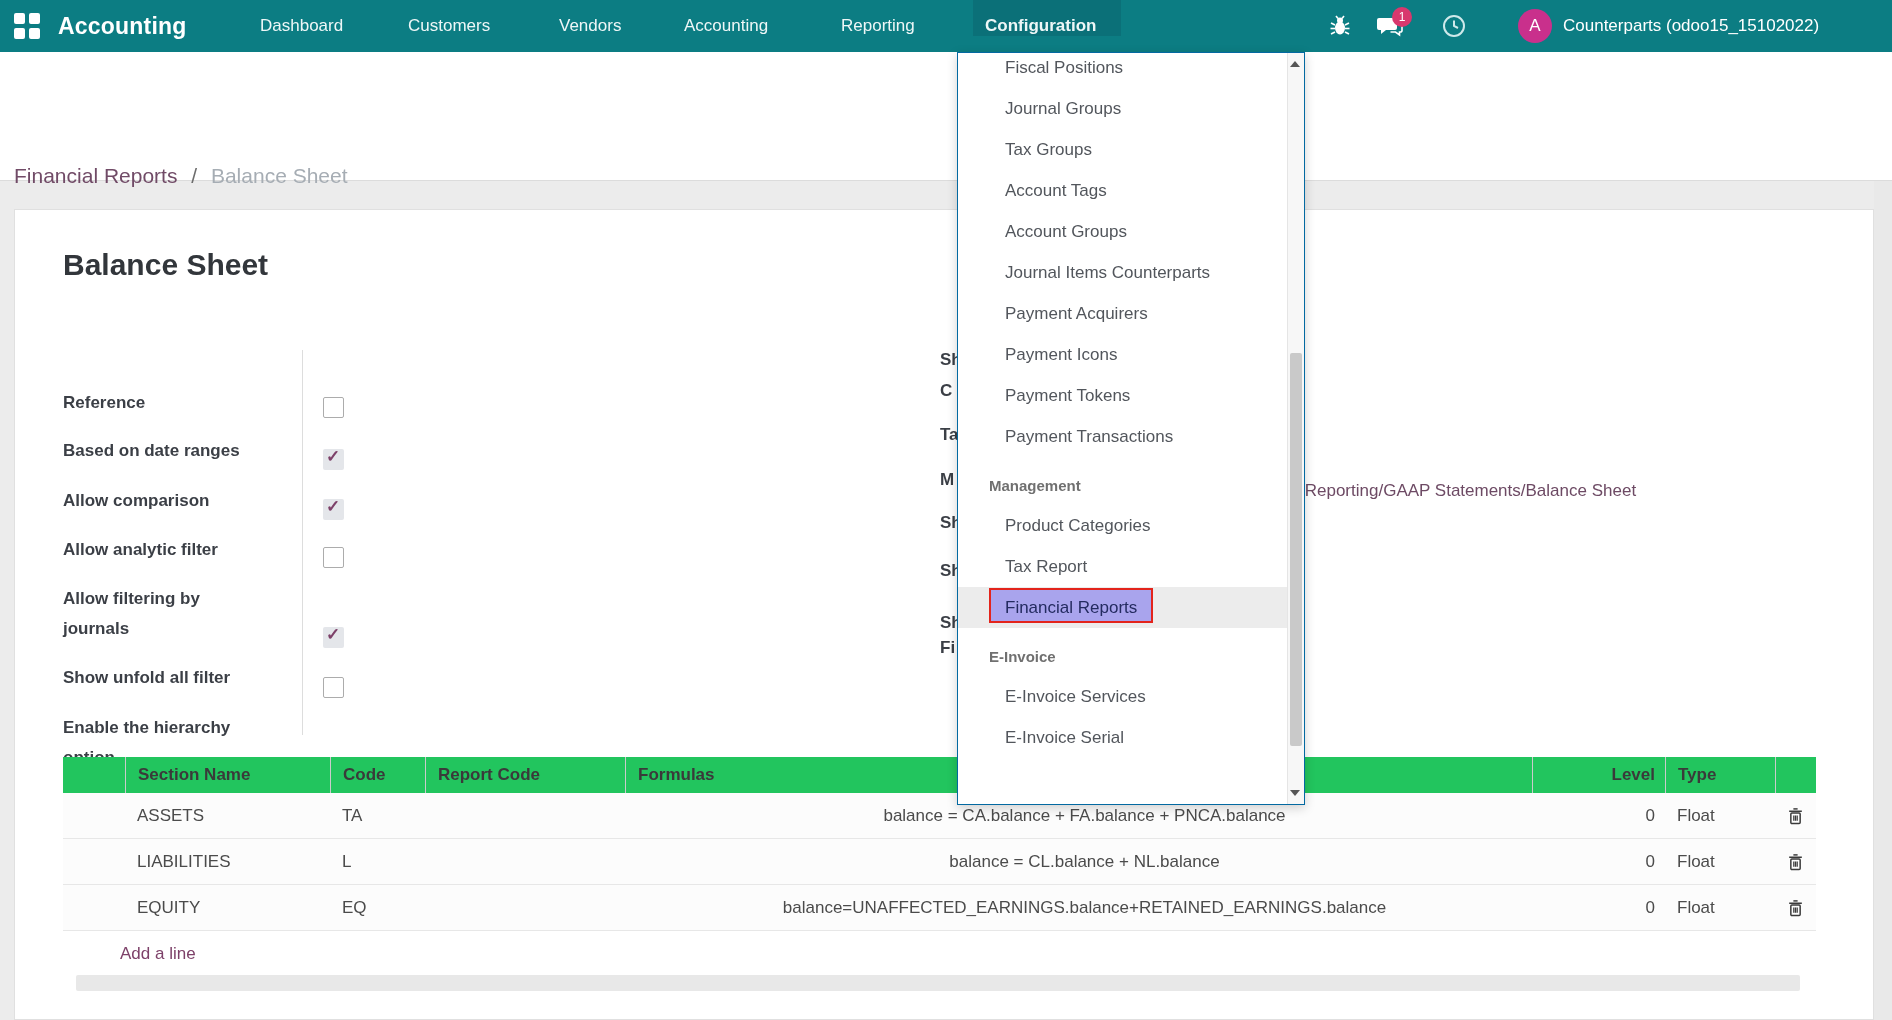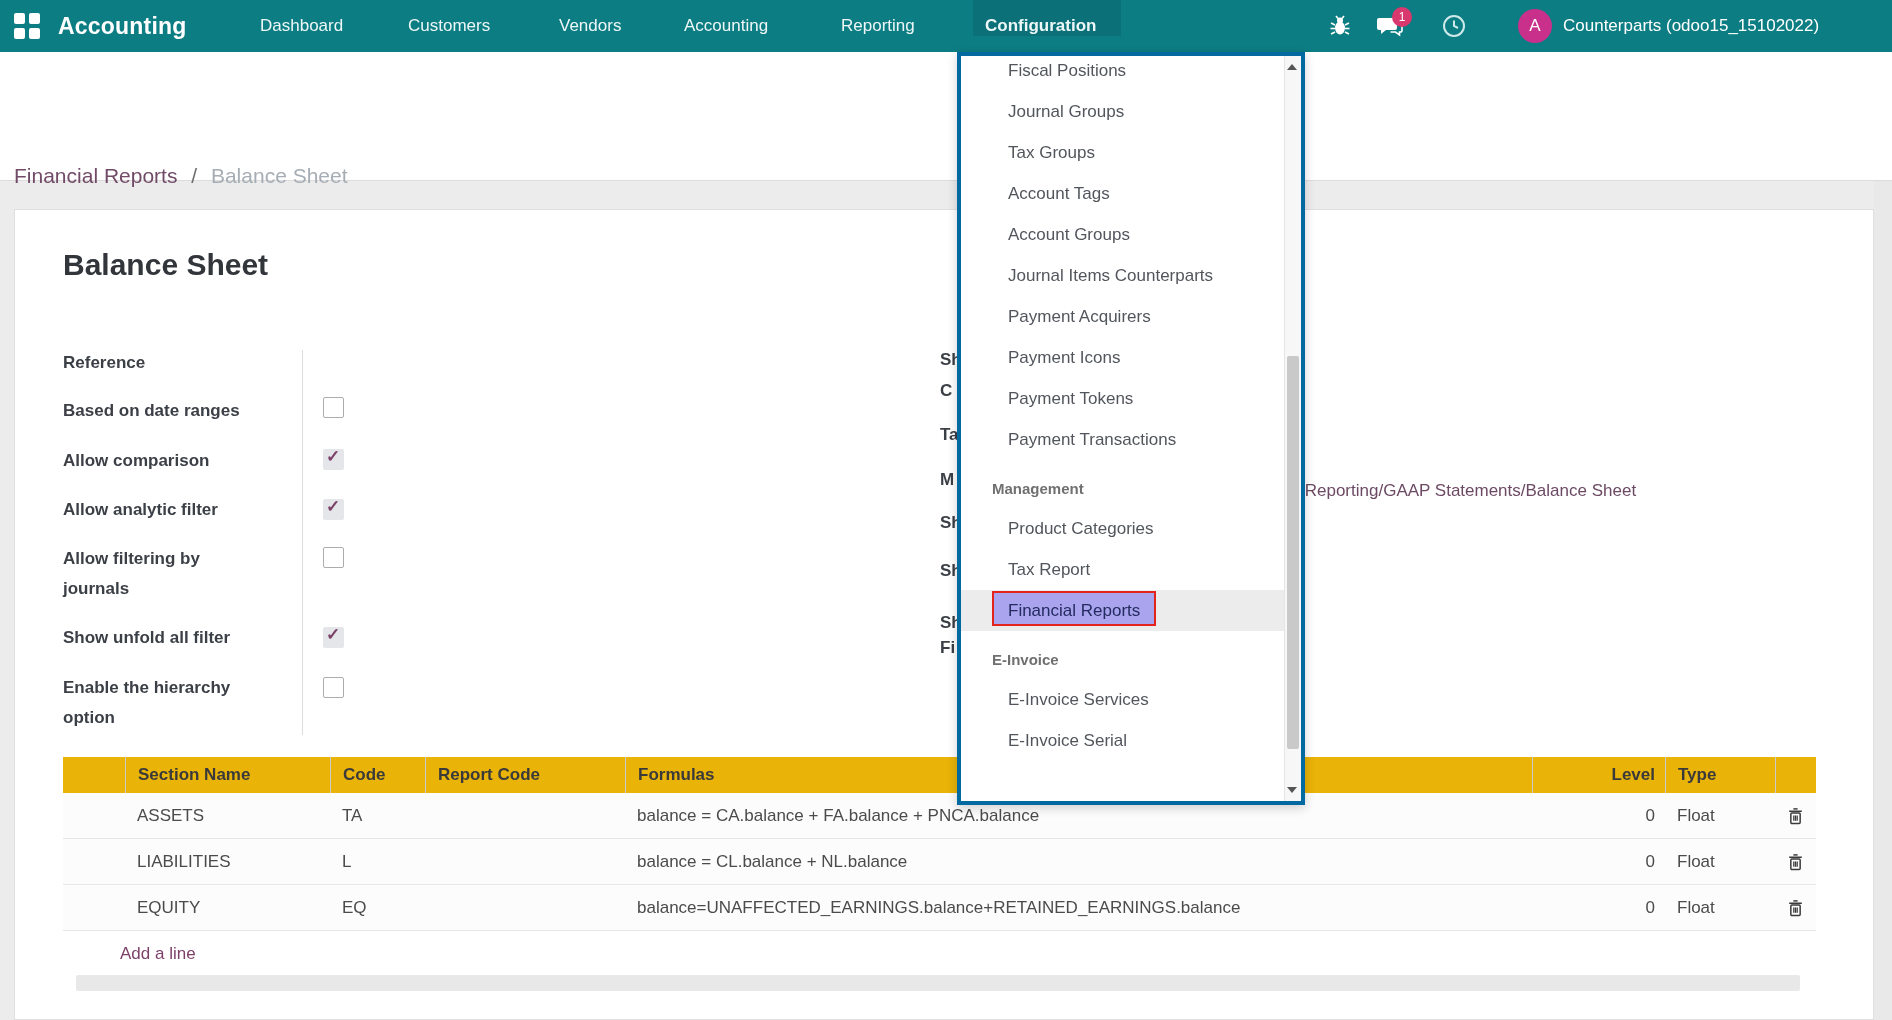--- a/index.html
+++ b/index.html
@@ -30,50 +30,50 @@
   .btn-create{left:106px;width:120px;}
   .btn-action{left:611px;width:112px;}
   .pager-count{position:absolute;top:127px;left:1700px;width:80px;height:46px;line-height:46px;text-align:right;font-size:19px;color:#333;}
   .pager-btn{position:absolute;top:127px;width:42px;height:46px;background:#fff;border:1px solid #d8d8d8;box-sizing:border-box;display:flex;align-items:center;justify-content:center;cursor:pointer;}
   .pager-prev{left:1795px;border-top-left-radius:3px;border-bottom-left-radius:3px;}
   .pager-next{left:1836px;margin-left:-1px;border-top-right-radius:3px;border-bottom-right-radius:3px;}
 
   
   .sheet{position:absolute;left:14px;top:209px;width:1860px;height:811px;background:#fff;border:1px solid #e0e0e0;box-sizing:border-box;z-index:1;}
   .page-title{position:absolute;left:63px;top:248px;font-size:30px;font-weight:bold;color:#32363b;z-index:2;}
-  .field-label{position:absolute;font-size:17px;font-weight:bold;color:#3b3f46;z-index:2;line-height:30px;}
+  .field-label{position:absolute;font-size:17px;font-weight:bold;color:#3b3f46;z-index:2;line-height:30px;margin-top:40px;}
   .label-sep{position:absolute;left:302px;top:350px;width:1px;height:385px;background:#ddd;z-index:2;}
   .checkbox{position:absolute;width:21px;height:21px;box-sizing:border-box;z-index:2;background:#fff;border:1px solid #acacac;border-radius:2px;}
   .checkbox.checked{background:#e4e6ea;border:none;}
   .checkbox.checked::after{content:"\2713";position:absolute;left:3px;top:-3px;color:#7d4169;font-size:17px;font-weight:bold;}
   .right-frag{position:absolute;width:18px;height:24px;overflow:hidden;white-space:nowrap;font-size:17px;font-weight:bold;color:#3b3f46;z-index:2;}
   .menu-path-link{position:absolute;left:1300px;top:481px;font-size:17px;color:#6d4a64;z-index:2;cursor:pointer;white-space:nowrap;}
 
   
   .o-table{position:absolute;left:63px;top:757px;width:1753px;z-index:2;font-size:17px;}
-  .t-header{display:flex;height:36px;background:#eab308;color:#3a3a3a;font-weight:bold;align-items:center;}
+  .t-header{display:flex;height:36px;background:#22c55e;color:#3a3a3a;font-weight:bold;align-items:center;}
   .t-header .cell{border-left:1px solid #cbcbcb;height:100%;display:flex;align-items:center;box-sizing:border-box;}
   .t-header .cell:first-child{border-left:none;}
   .t-row{display:flex;height:45px;align-items:center;background:#fcfcfc;border-bottom:1px solid #e7e7e7;color:#4b4b4b;}
   .cell{box-sizing:border-box;padding-left:12px;overflow:hidden;white-space:nowrap;}
   .c0{width:62px;padding-left:0;}
   .c1{width:205px;}
   .c2{width:95px;}
   .c3{width:200px;}
-  .c4{width:907px;}
+  .c4{width:907px;text-align:center;}
   .c5{width:133px;justify-content:flex-end;padding-right:10px;display:flex;}
   .c6{width:110px;}
   .c7{width:41px;display:flex;justify-content:center;padding-left:0;}
   .trash-btn{cursor:pointer;display:flex;align-items:center;}
   .add-line{position:absolute;left:120px;top:944px;font-size:17px;color:#7d4169;z-index:2;cursor:pointer;}
   .h-scrollbar{position:absolute;left:76px;top:975px;width:1724px;height:16px;background:#e8e8e8;border-radius:2px;z-index:2;}
   .right-edge{position:absolute;left:1874px;top:52px;width:18px;height:968px;background:#e9e9e9;z-index:3;}
 
   
-  .dropdown{position:absolute;left:957px;top:52px;width:348px;height:753px;background:#fff;border:4px solid #0369a1;box-sizing:border-box;box-shadow:0 3px 10px rgba(0,0,0,.18);z-index:30;overflow:hidden;}
+  .dropdown{position:absolute;left:957px;top:52px;width:348px;height:753px;background:#fff;border:1px solid #0369a1;box-sizing:border-box;box-shadow:0 3px 10px rgba(0,0,0,.18);z-index:30;overflow:hidden;}
   .dd-list{margin-top:-6px;}
   .dd-item{height:41px;line-height:41px;padding-left:47px;font-size:17px;color:#52565c;cursor:pointer;white-space:nowrap;}
   .dd-header{height:48px;box-sizing:border-box;padding:20px 0 0 31px;font-size:15px;font-weight:bold;color:#707070;}
   .dd-item.hovered{background:#ececec;}
   .dd-item .sel{display:inline-block;height:35px;line-height:35px;margin-left:-16px;padding:0 14px;background:#a9a4ed;border:2px solid #e3241c;color:#242b60;box-sizing:border-box;}
   .dd-scrollbar{position:absolute;right:0;top:0;width:17px;height:100%;background:#f7f7f7;border-left:1px solid #e5e5e5;box-sizing:border-box;}
   .dd-thumb{position:absolute;right:2px;top:300px;width:12px;height:393px;background:#c9c9c9;border-radius:2px;}
   .arrow-up,.arrow-down{position:absolute;right:4px;width:0;height:0;border-left:5px solid transparent;border-right:5px solid transparent;}
   .arrow-up{top:8px;border-bottom:6px solid #555;}
   .arrow-down{bottom:8px;border-top:6px solid #555;}

